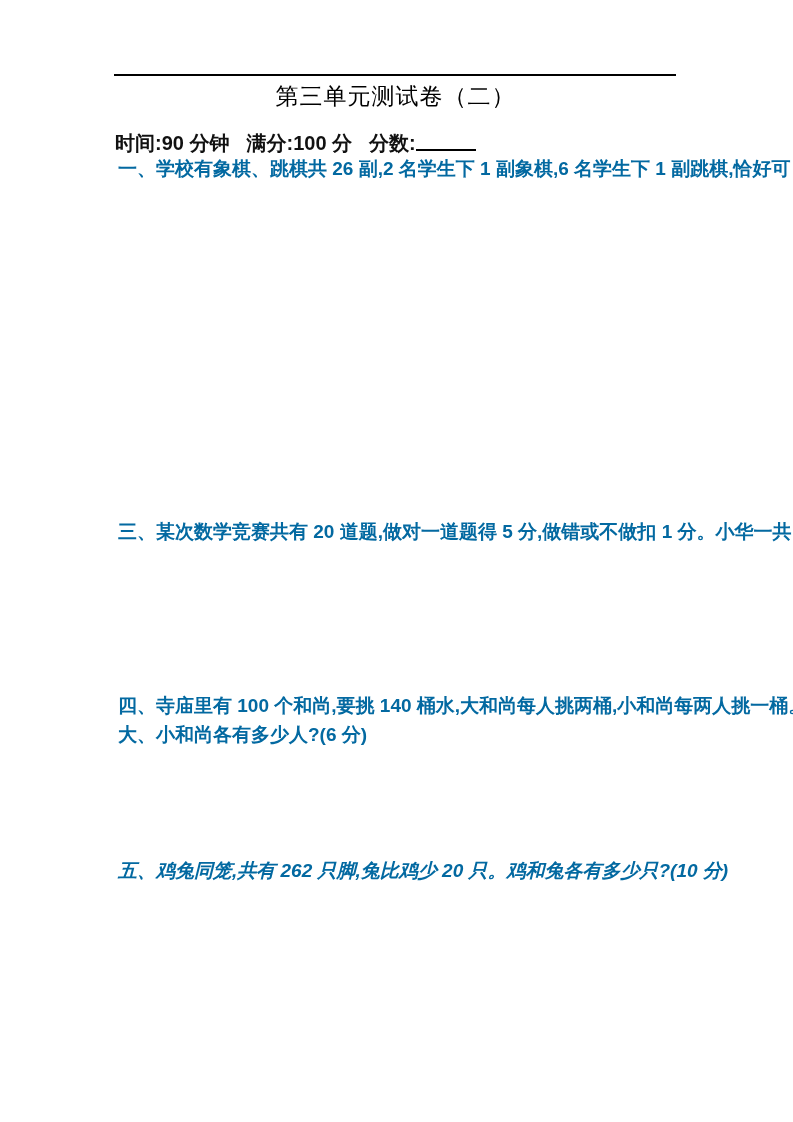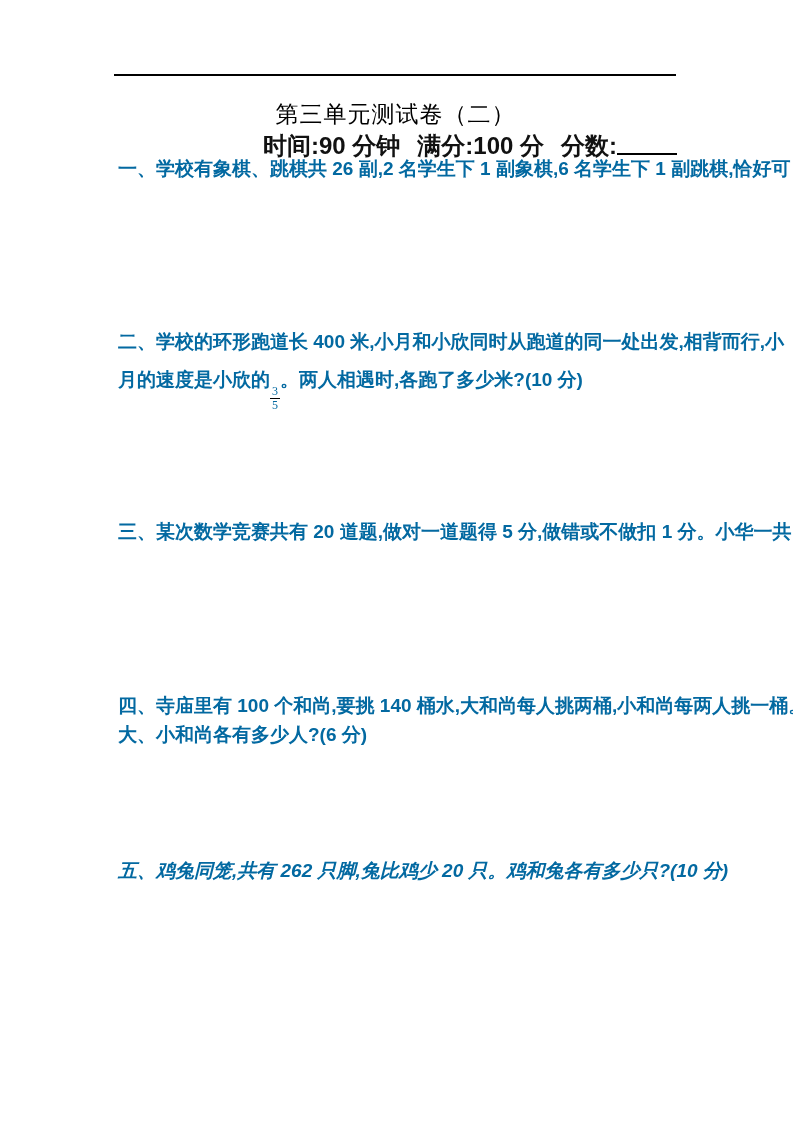--- a/index.html
+++ b/index.html
@@ -19,38 +19,38 @@
     position: absolute;
     left: 114px;
     top: 74px;
     width: 562px;
     height: 2px;
     background: #000000;
   }
   .title {
     position: absolute;
     left: 115px;
-    top: 99px;
+    top: 81px;
     width: 561px;
     text-align: center;
     font-family: "Liberation Serif", "DejaVu Serif", serif;
     font-size: 23px;
     font-weight: 400;
     letter-spacing: 1px;
     color: #000000;
     white-space: nowrap;
   }
   .info-line {
     position: absolute;
     left: 115px;
     top: 130px;
     width: 562px;
-    text-align: right;
+    text-align: left;
     font-family: "Liberation Sans", "DejaVu Sans", sans-serif;
-    font-size: 24px;
+    font-size: 20px;
     font-weight: 600;
     color: #111111;
     white-space: nowrap;
   }
   .info-item {
     display: inline-block;
   }
   .info-gap {
     display: inline-block;
     width: 17px;
@@ -108,27 +108,20 @@
   <div class="title">第三单元测试卷（二）</div>
 
   <div class="info-line">
     <span class="info-item">时间:90 分钟</span><span class="info-gap"></span><span class="info-item">满分:100 分</span><span class="info-gap"></span><span class="info-item">分数:</span><span class="score-blank"></span>
   </div>
 
   <div class="question q1">
     <div class="q-line">一、学校有象棋、跳棋共 26 副,2 名学生下 1 副象棋,6 名学生下 1 副跳棋,恰好可</div>
   </div>
 
-  <div class="question q2">
-    <div class="q-line">二、学校的环形跑道长 400 米,小月和小欣同时从跑道的同一处出发,相背而行,小</div>
-    <div class="q-line q-line2"><span>月的速度是小欣的</span><span class="frac">
-          <span class="num">3</span>
-          <span class="den">5</span>
-        </span><span>。两人相遇时,各跑了多少米?(10 分)</span></div>
-  </div>
 
   <div class="question q3">
     <div class="q-line">三、某次数学竞赛共有 20 道题,做对一道题得 5 分,做错或不做扣 1 分。小华一共</div>
   </div>
 
   <div class="question q4">
     <div class="q-line">四、寺庙里有 100 个和尚,要挑 140 桶水,大和尚每人挑两桶,小和尚每两人挑一桶。</div>
     <div class="q-line">大、小和尚各有多少人?(6 分)</div>
   </div>
 

